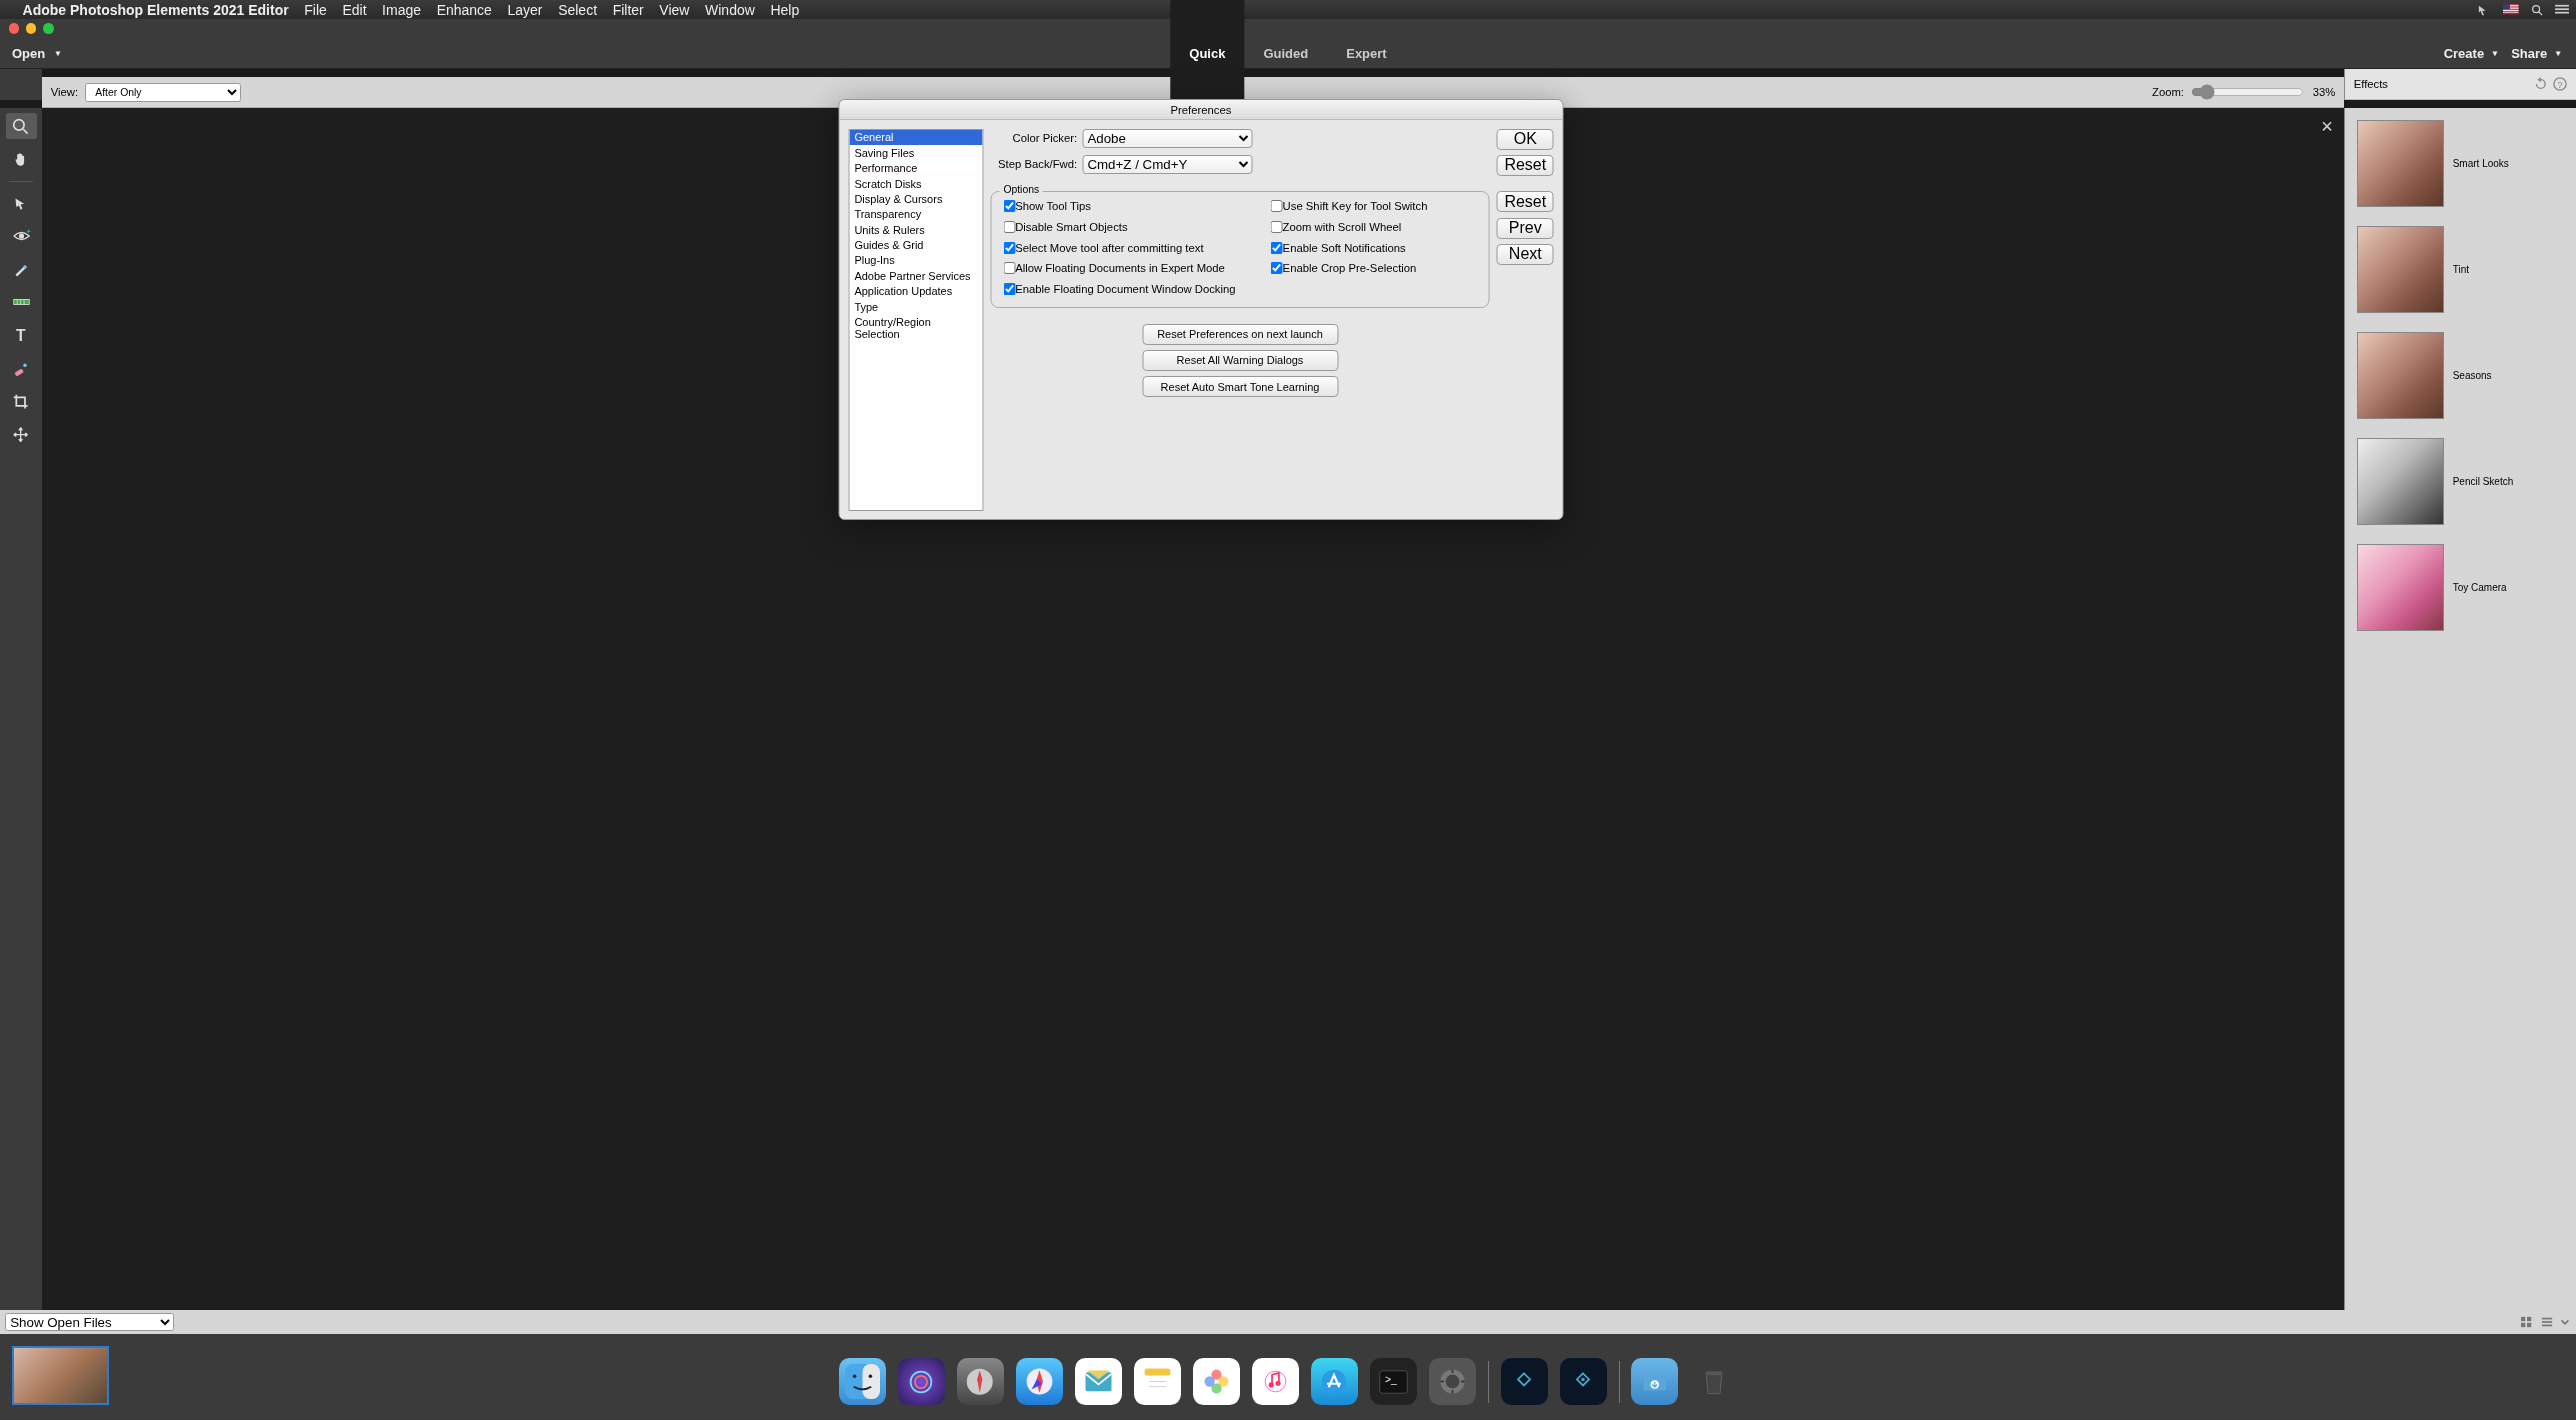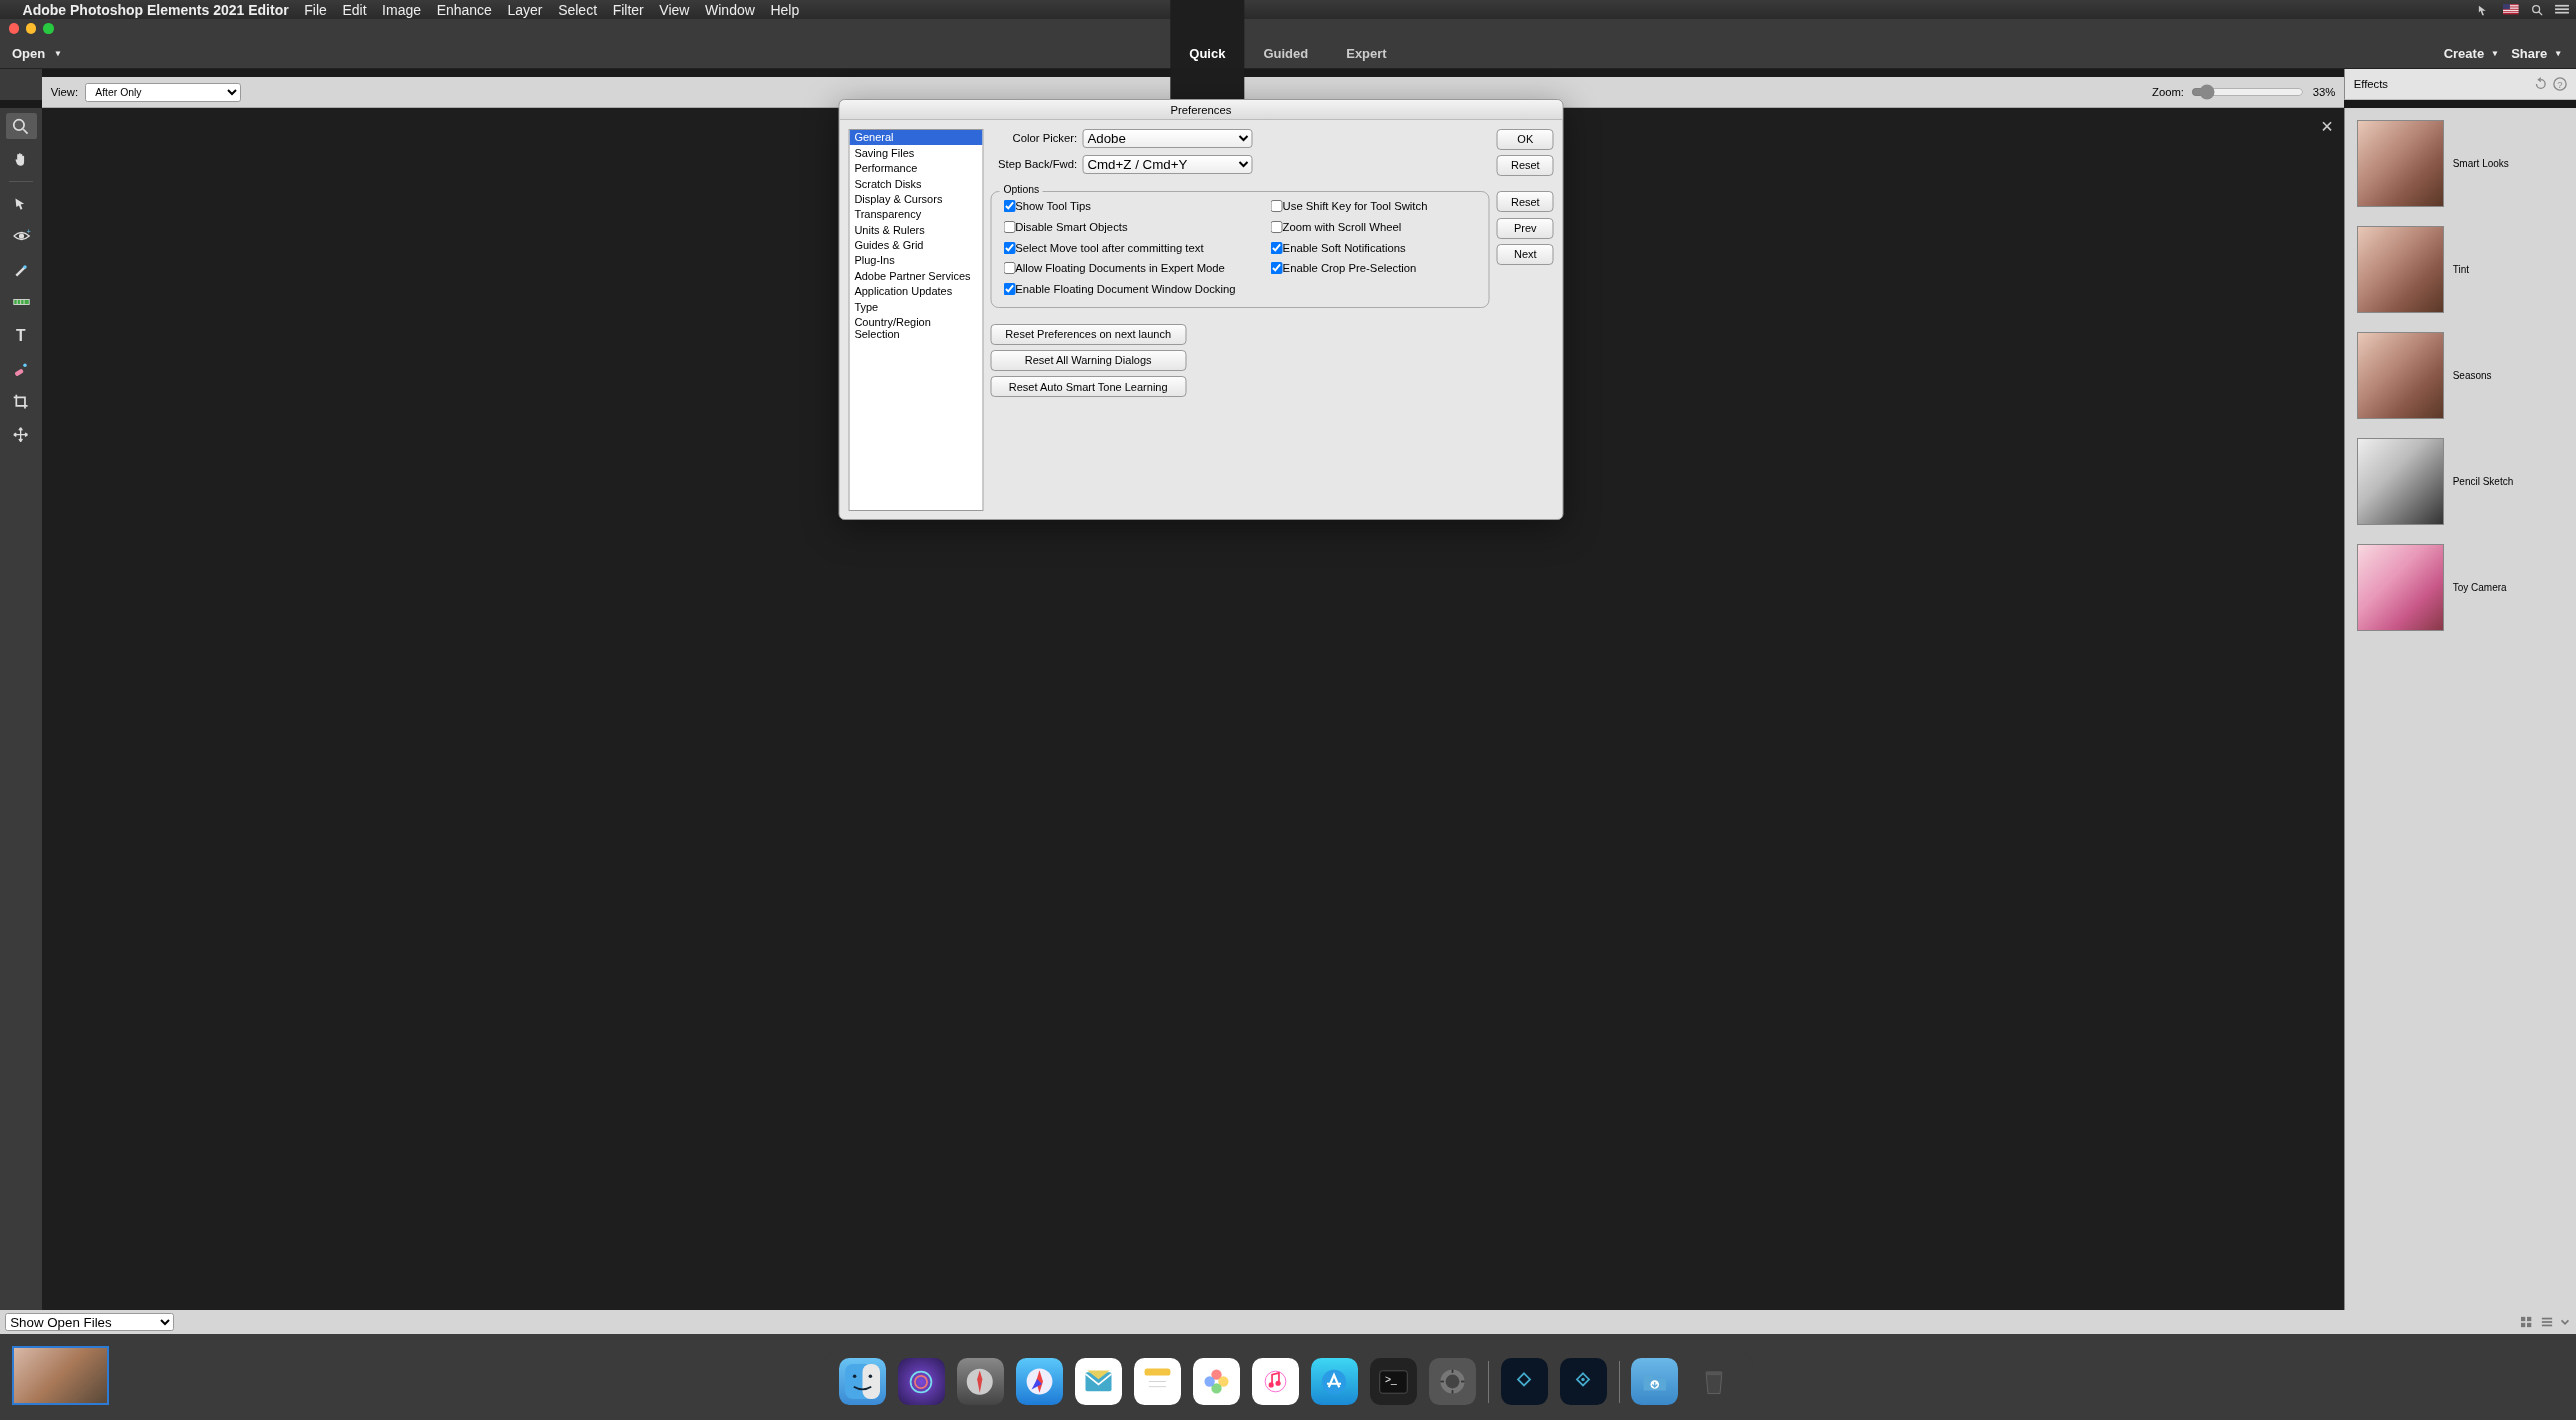--- a/index.html
+++ b/index.html
@@ -79,22 +79,22 @@
 .dlg-row { display:flex; align-items:center; margin-bottom:7px; gap:5.2px; }
 .dlg-row .rl { width:87px; text-align:right; }
 .dlg-row select { width:170px; height:19px; border:0.9px solid #999; border-radius:3.5px; background:linear-gradient(#fff,#eee); }
 .fieldset { border:0.9px solid #aaa; border-radius:8px; padding:8.7px 12px 12px; position:relative; margin-top:10px; }
 .fieldset .leg { position:absolute; top:-7.8px; left:8.7px; background:#e7e7e7; padding:0 3.5px; font-size:10.4px; }
 .opt-cols { display:flex; gap:35px; }
 .opt-col { display:flex; flex-direction:column; gap:8.7px; }
 .chk { display:flex; align-items:center; gap:0; font-size:11.3px; }
 .chk input { width:12px; height:12px; }
 .dlg-btns { display:flex; flex-direction:column; gap:5.2px; width:57px; }
-.dlg-btn { height:21px; border:0.9px solid #999; border-radius:4.3px; background:linear-gradient(#fdfdfd,#e6e6e6); font-size:11px; cursor:pointer; }
-.wide-btns { display:flex; flex-direction:column; gap:5.2px; margin-top:15.6px; }
+.dlg-btn { height:21px; border:0.9px solid #999; border-radius:4.3px; background:linear-gradient(#fdfdfd,#e6e6e6); font-size:16px; cursor:pointer; }
+.wide-btns { display:flex; flex-direction:column; align-items:center; gap:5.2px; margin-top:15.6px; }
 .wide-btn { width:196px; height:21px; border:0.9px solid #999; border-radius:4.3px; background:linear-gradient(#fdfdfd,#e6e6e6); font-size:11px; cursor:pointer; }
 
 .caret::after { content:"▾"; font-size:8.7px; margin-left:3.5px; }
 
 svg { display:block; }
 </style>
 </head>
 <body>
 
 <div class="menubar">

